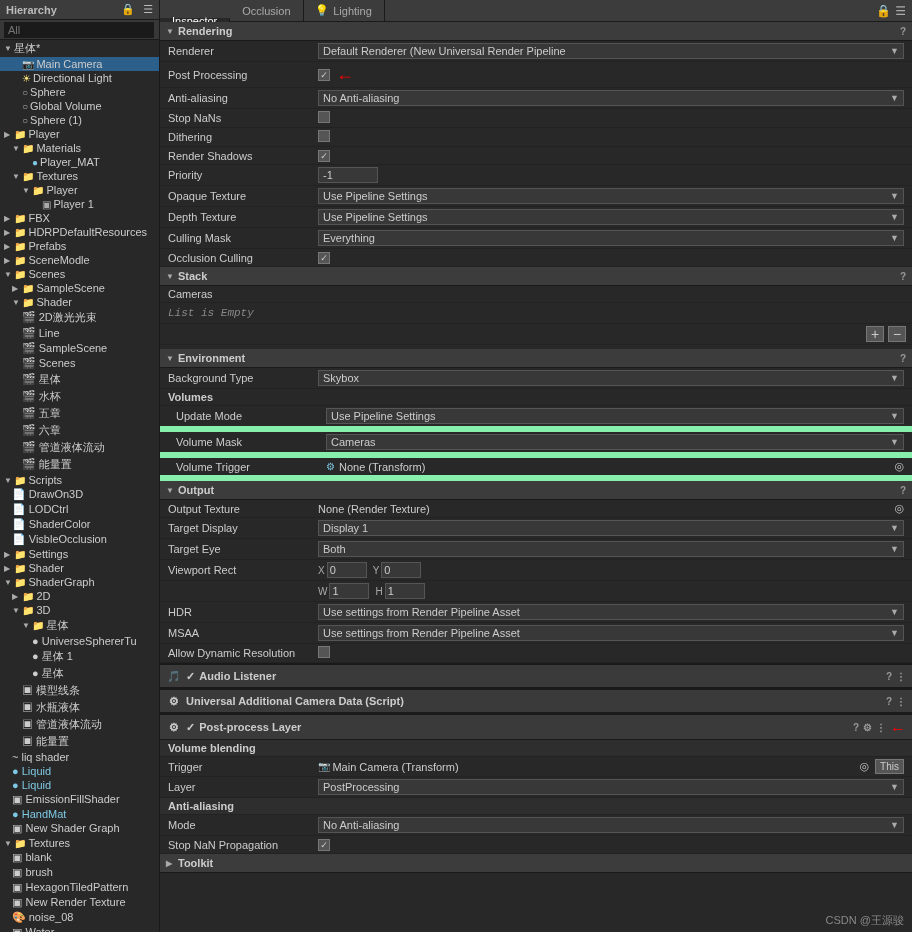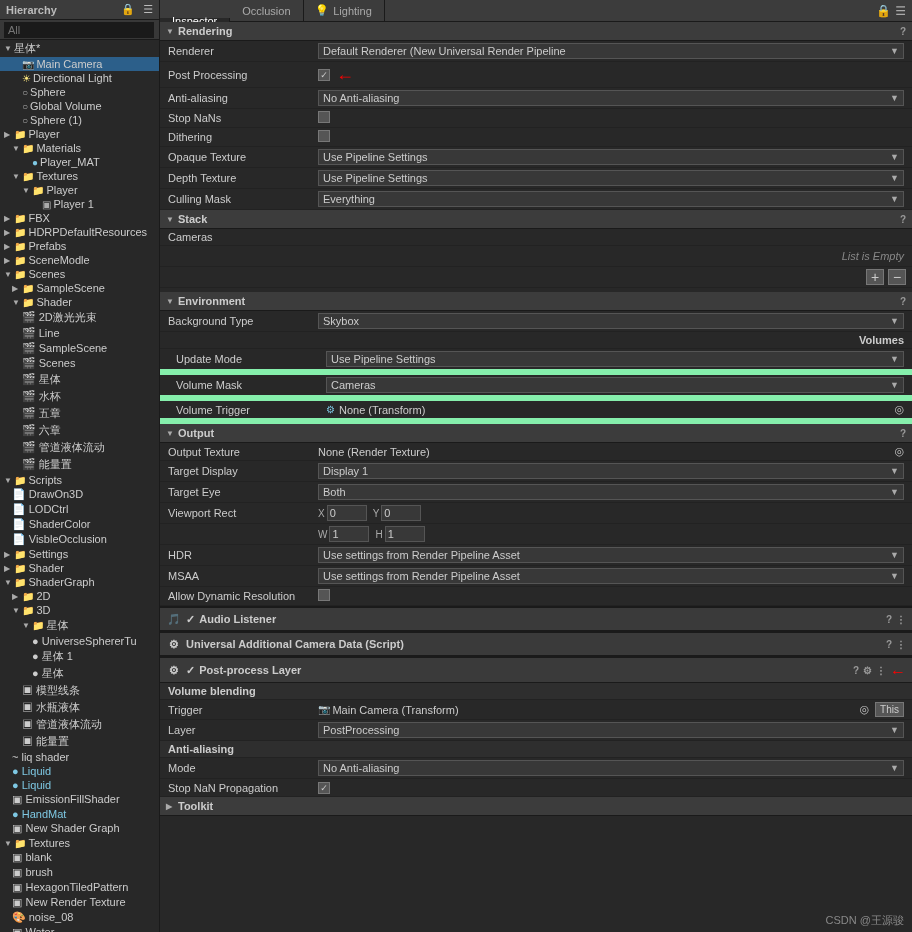--- a/index.html
+++ b/index.html
@@ -48,21 +48,21 @@
     .checkbox { width: 12px; height: 12px; background: #555; border: 1px solid #777; display: inline-flex; align-items: center; justify-content: center; font-size: 9px; color: #ccc; }
     .checkbox.checked::after { content: '✓'; }
     .text-input { background: #383838; border: 1px solid #555; color: #ccc; font-size: 11px; padding: 1px 4px; width: 60px; }
     .coord-row { display: flex; gap: 6px; font-size: 11px; }
     .coord-item { display: flex; align-items: center; gap: 2px; }
     .coord-label { color: #aaa; font-size: 10px; }
     .coord-input { background: #383838; border: 1px solid #555; color: #ccc; width: 40px; padding: 1px 2px; font-size: 11px; }
 
     
     .stack-cameras { padding: 2px 8px; font-size: 11px; color: #ccc; border-bottom: 1px solid #222; }
-    .stack-empty { padding: 4px 8px; font-size: 11px; color: #888; font-style: italic; text-align: right; border-bottom: 1px solid #222; }
+    .stack-empty { padding: 4px 8px; font-size: 11px; color: #888; font-style: italic; text-align: left; border-bottom: 1px solid #222; font-family: Liberation Mono, monospace; }
     .stack-buttons { display: flex; justify-content: flex-end; padding: 2px 6px; gap: 4px; border-bottom: 1px solid #222; }
     .stack-btn { background: #555; border: 1px solid #777; color: #ccc; font-size: 14px; cursor: pointer; width: 18px; height: 16px; display: flex; align-items: center; justify-content: center; }
 
     
     .component-header { display: flex; align-items: center; padding: 3px 6px; background: #3a3a3a; border-bottom: 1px solid #1a1a1a; border-top: 2px solid #1a1a1a; font-size: 11px; font-weight: bold; cursor: pointer; }
     .component-icon { width: 16px; height: 16px; margin-right: 4px; display: flex; align-items: center; justify-content: center; }
     .component-checkbox { margin-right: 4px; }
     .component-title { flex: 1; }
     .component-actions { display: flex; gap: 4px; color: #999; font-size: 10px; }
 
@@ -83,21 +83,21 @@
 
     
     .watermark { position: absolute; bottom: 4px; right: 8px; font-size: 11px; color: #888; }
 
     
     .lighting-icon { color: #ffe97f; }
 
     .dropdown-full { width: 100%; }
 
     .prop-row-volumes { display: flex; align-items: center; padding: 2px 8px; border-bottom: 6px solid #86efac; min-height: 18px; padding-left: 16px; }
-    .volumes-label { padding: 2px 8px; font-size: 11px; font-weight: bold; color: #ccc; border-bottom: 1px solid #222; text-align: right; }
+    .volumes-label { padding: 2px 8px; font-size: 11px; font-weight: bold; color: #ccc; border-bottom: 1px solid #222; }
 
     .none-circle { color: #7ec8e3; font-size: 10px; margin-right: 2px; }
   </style>
 </head>
 <body>
 
 <div class="main-layout">
   <div class="hierarchy-panel">
     <div class="panel-header">
       <span class="panel-header-title">Hierarchy</span>
@@ -414,21 +414,33 @@
         </div>
       </div>
 
       <div class="prop-row">
         <span class="prop-label">Dithering</span>
         <div class="prop-value">
           <div class="checkbox"></div>
         </div>
       </div>
 
-
+      <div class="prop-row">
+        <span class="prop-label">Render Shadows</span>
+        <div class="prop-value">
+          <div class="checkbox checked"></div>
+        </div>
+      </div>
+
+      <div class="prop-row">
+        <span class="prop-label">Priority</span>
+        <div class="prop-value">
+          <input class="text-input" type="text" value="-1" style="">
+        </div>
+      </div>
 
       <div class="prop-row">
         <span class="prop-label">Opaque Texture</span>
         <div class="prop-value">
           <div class="dropdown-value dropdown-full">
             <span>Use Pipeline Settings</span>
             <span class="arrow">▼</span>
           </div>
         </div>
       </div>
@@ -446,20 +458,26 @@
       <div class="prop-row">
         <span class="prop-label">Culling Mask</span>
         <div class="prop-value">
           <div class="dropdown-value dropdown-full">
             <span>Everything</span>
             <span class="arrow">▼</span>
           </div>
         </div>
       </div>
 
+      <div class="prop-row">
+        <span class="prop-label">Occlusion Culling</span>
+        <div class="prop-value">
+          <div class="checkbox checked"></div>
+        </div>
+      </div>
 
       <div class="section-header">
         <span class="triangle">▼</span>
         <span class="section-title">Stack</span>
         <span class="help-icon">?</span>
       </div>
       <div class="stack-cameras">
         <span>Cameras</span>
       </div>
       <div class="stack-empty">

